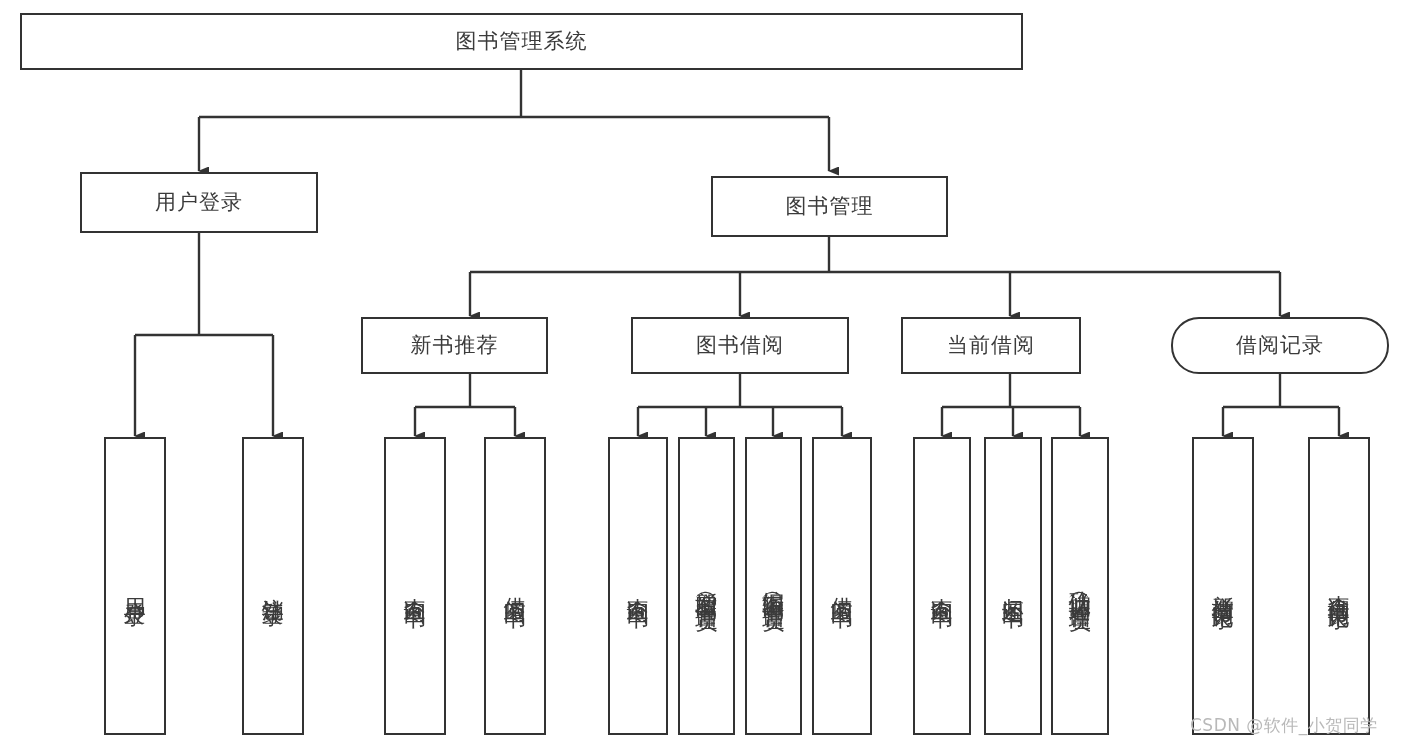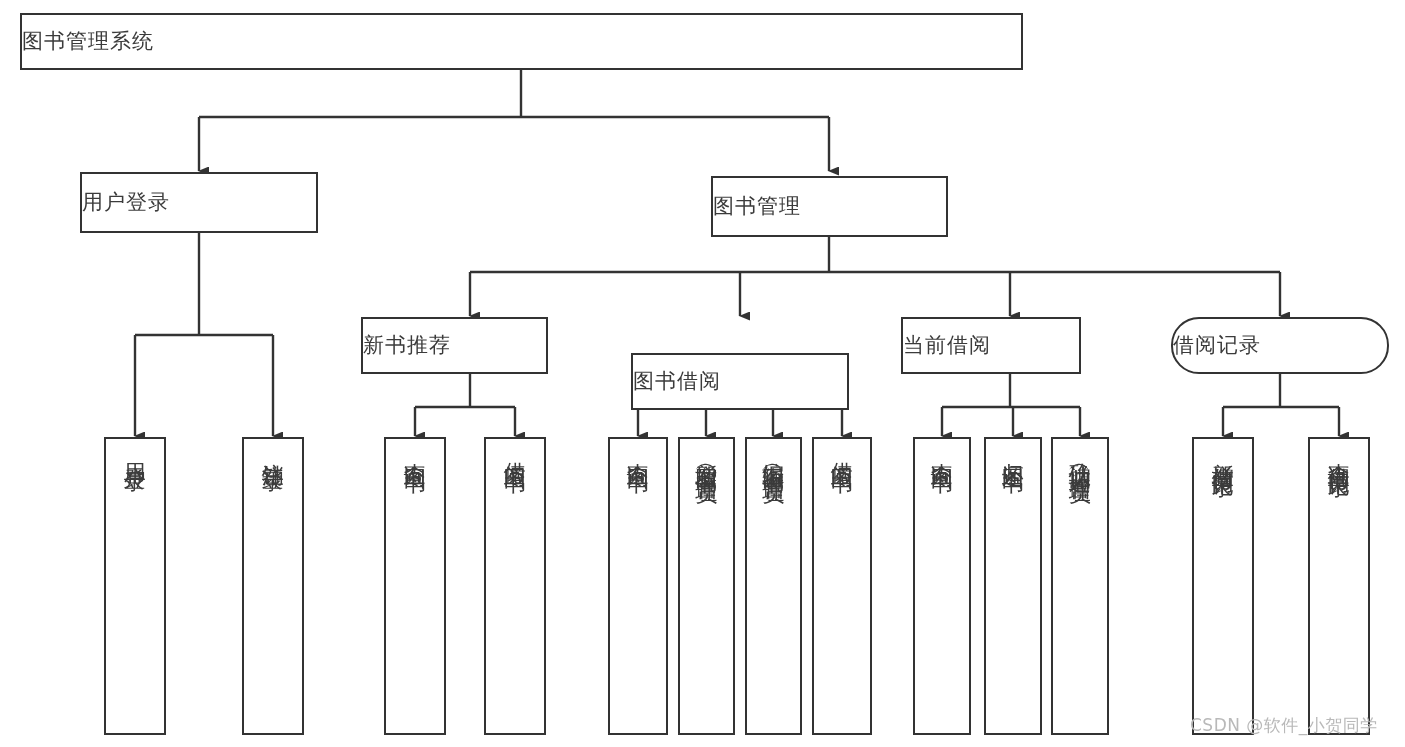--- a/index.html
+++ b/index.html
@@ -25,21 +25,21 @@
     height: 747px;
     pointer-events: none;
   }
   .node {
     position: absolute;
     box-sizing: border-box;
     border: 2px solid #333333;
     background: #ffffff;
     display: flex;
     align-items: center;
-    justify-content: flex-start;
+    justify-content: center;
     color: #3b3b3b;
     z-index: 2;
   }
   .node-h {
     font-size: 21px;
     line-height: 1.15;
     letter-spacing: 1px;
     white-space: nowrap;
   }
   .node-v {
@@ -115,21 +115,21 @@
       </div>
       <div class="node node-h" style="left: 80px; top: 172px; width: 238px; height: 61px;">
         <span>用户登录</span>
       </div>
       <div class="node node-h" style="left: 711px; top: 176px; width: 237px; height: 61px;">
         <span>图书管理</span>
       </div>
       <div class="node node-h" style="left: 361px; top: 317px; width: 187px; height: 57px;">
         <span>新书推荐</span>
       </div>
-      <div class="node node-h" style="left: 631px; top: 317px; width: 218px; height: 57px; margin-top: 36px;">
+      <div class="node node-h" style="left: 631px; top: 317px; width: 218px; height: 57px;">
         <span>图书借阅</span>
       </div>
       <div class="node node-h" style="left: 901px; top: 317px; width: 180px; height: 57px;">
         <span>当前借阅</span>
       </div>
       <div class="node node-h" style="left: 1171px; top: 317px; width: 218px; height: 57px; border-radius: 28px;">
         <span>借阅记录</span>
       </div>
       <div class="node node-v" style="left: 104px; top: 437px; width: 62px; height: 298px;">
         <span>用户登录</span>

